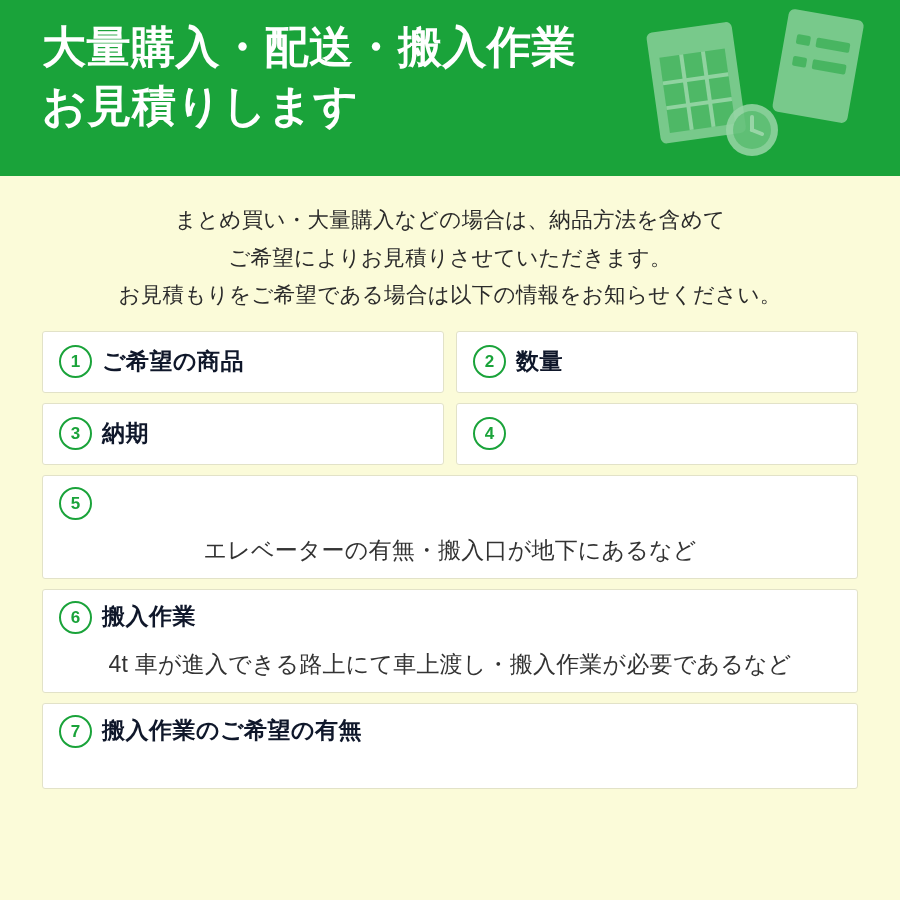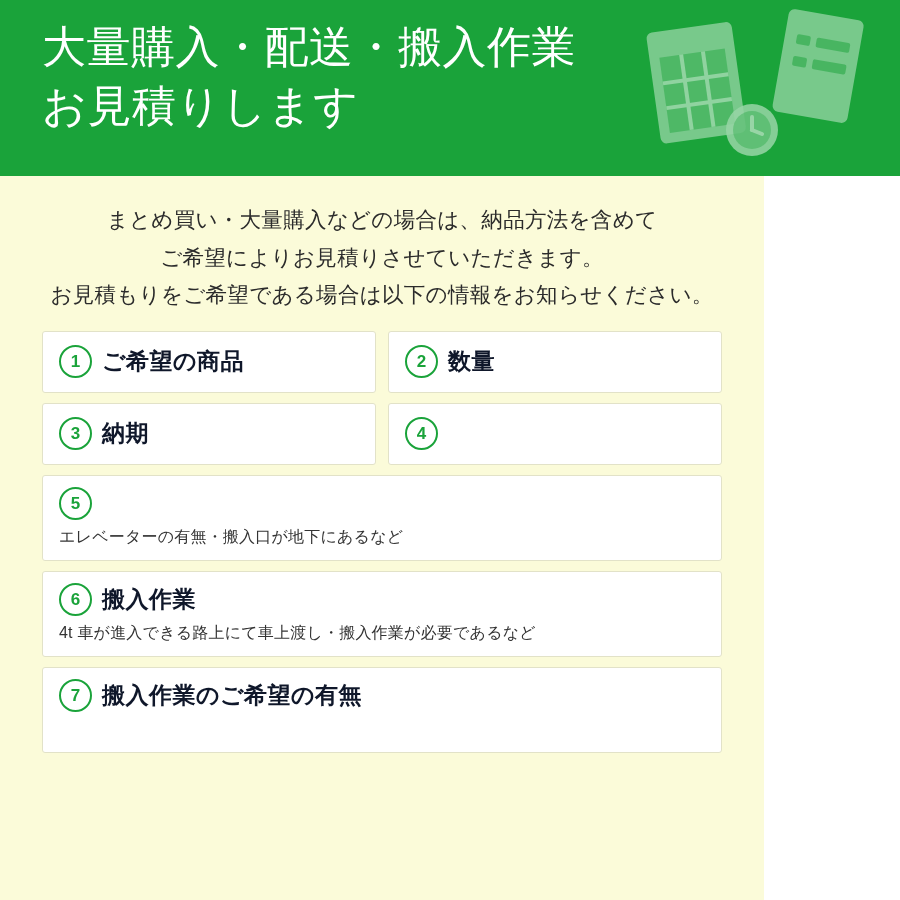--- a/index.html
+++ b/index.html
@@ -22,40 +22,40 @@
     box-sizing: border-box;
     overflow: hidden;
   }
 
   .banner-title {
     position: absolute;
     left: 42px;
     top: 18px;
     color: #ffffff;
     font-size: 44px;
-    font-weight: normal;
+    font-weight: bold;
     line-height: 1.33;
     letter-spacing: 0.5px;
     white-space: pre-line;
     z-index: 2;
   }
 
   .banner-art {
     position: absolute;
     right: 18px;
     top: 8px;
     width: 240px;
     height: 160px;
     opacity: 0.55;
     z-index: 1;
   }
 
   .body-area {
     position: relative;
-    width: 764px;
+    width: 900px;
     height: 724px;
     background: #fbfbd9;
     box-sizing: border-box;
     padding: 26px 30px 0 30px;
   }
 
   .lead {
     text-align: center;
     color: #2b2b2b;
     font-size: 21.5px;
@@ -115,25 +115,26 @@
 
   .head-text {
     color: #0f172a;
     font-size: 23px;
     font-weight: bold;
     letter-spacing: 0.5px;
     line-height: 1.2;
   }
 
   .sub-text {
-    margin-top: 7px;
+    margin-top: 16px;
     color: #333333;
-    font-size: 16px;
+    font-size: 23px;
     line-height: 1.3;
     letter-spacing: 0.2px;
+    text-align: center;
   }
 </style>
 </head>
 <body>
 
 <div class="banner">
   <div class="banner-title">大量購入・配送・搬入作業
 お見積りします</div>
   <svg class="banner-art" viewBox="0 0 240 160" aria-hidden="true">
     <g fill="#ffffff" opacity="0.75">

